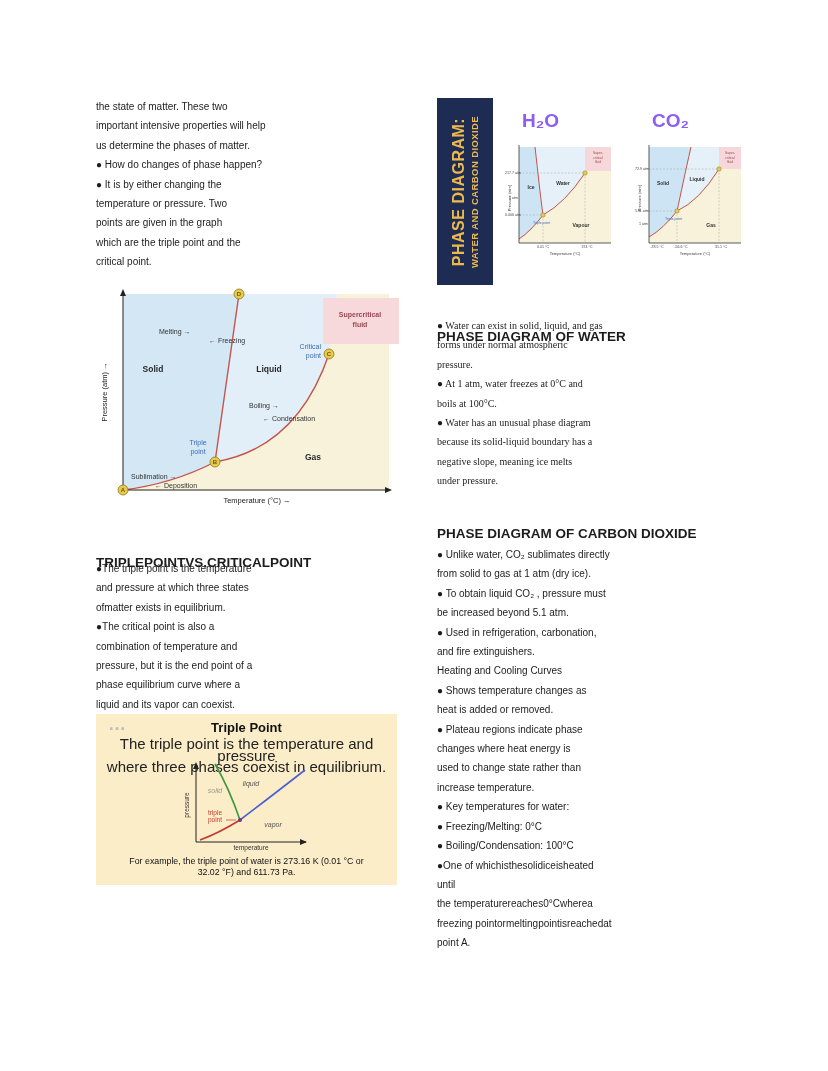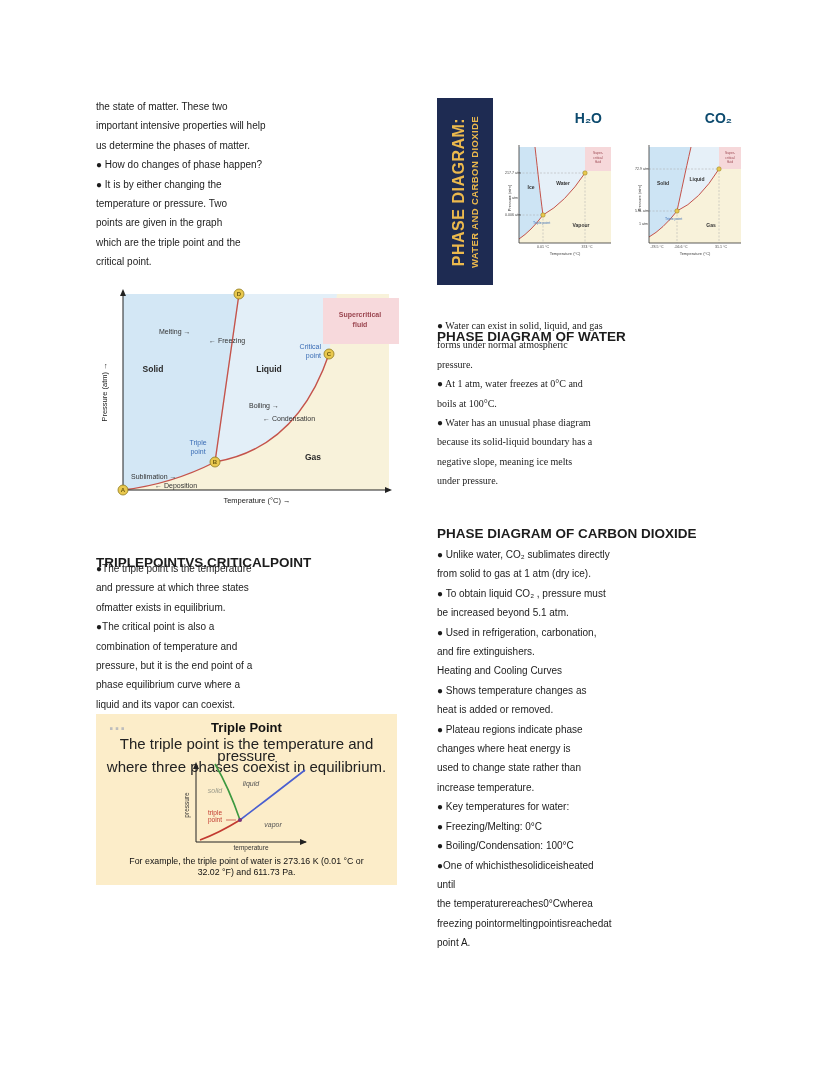--- a/index.html
+++ b/index.html
@@ -43,22 +43,22 @@
     background: #1e2b52;
   }
   .banner-strip-text {
     position: absolute; left: 50%; top: 50%;
     transform: translate(-50%, -50%) rotate(-90deg);
     white-space: nowrap; text-align: center; color: #ecb94d;
   }
   .strip-l1 { font-size: 16px; font-weight: bold; letter-spacing: 0.5px; }
   .strip-l2 { font-size: 9.5px; font-weight: bold; letter-spacing: 0.4px; margin-top: 1px; }
   .banner-h {
-    position: absolute; top: 12px; width: 80px; text-align: right;
-    font-size: 14px; font-weight: bold; color: #0c4a6e;
+    position: absolute; top: 12px; width: 80px; text-align: left;
+    font-size: 19px; font-weight: bold; color: #8b5cf6;
   }
   .mini { position: absolute; top: 45px; }
   .mlbl { font-size: 3.6px; fill: #444; }
   .mreg { font-size: 5px; font-weight: bold; fill: #333; }
   .maxis{ font-size: 4px; fill: #444; }
   .msc  { font-size: 3.3px; fill: #9b4650; }
   .mtp  { font-size: 3.5px; fill: #3a6db5; }
 
   
   .tp-slide { background: #fcedc9; }

